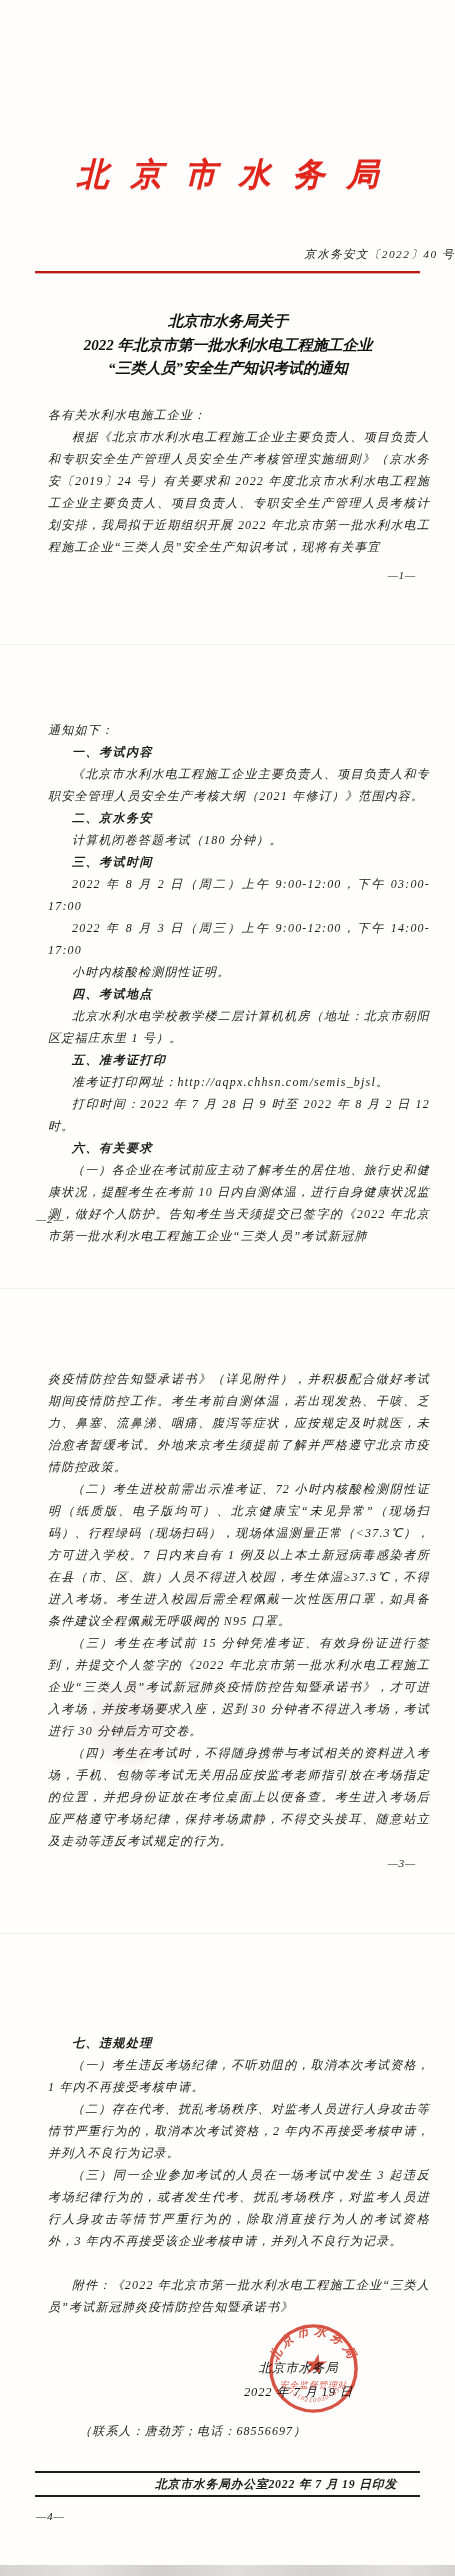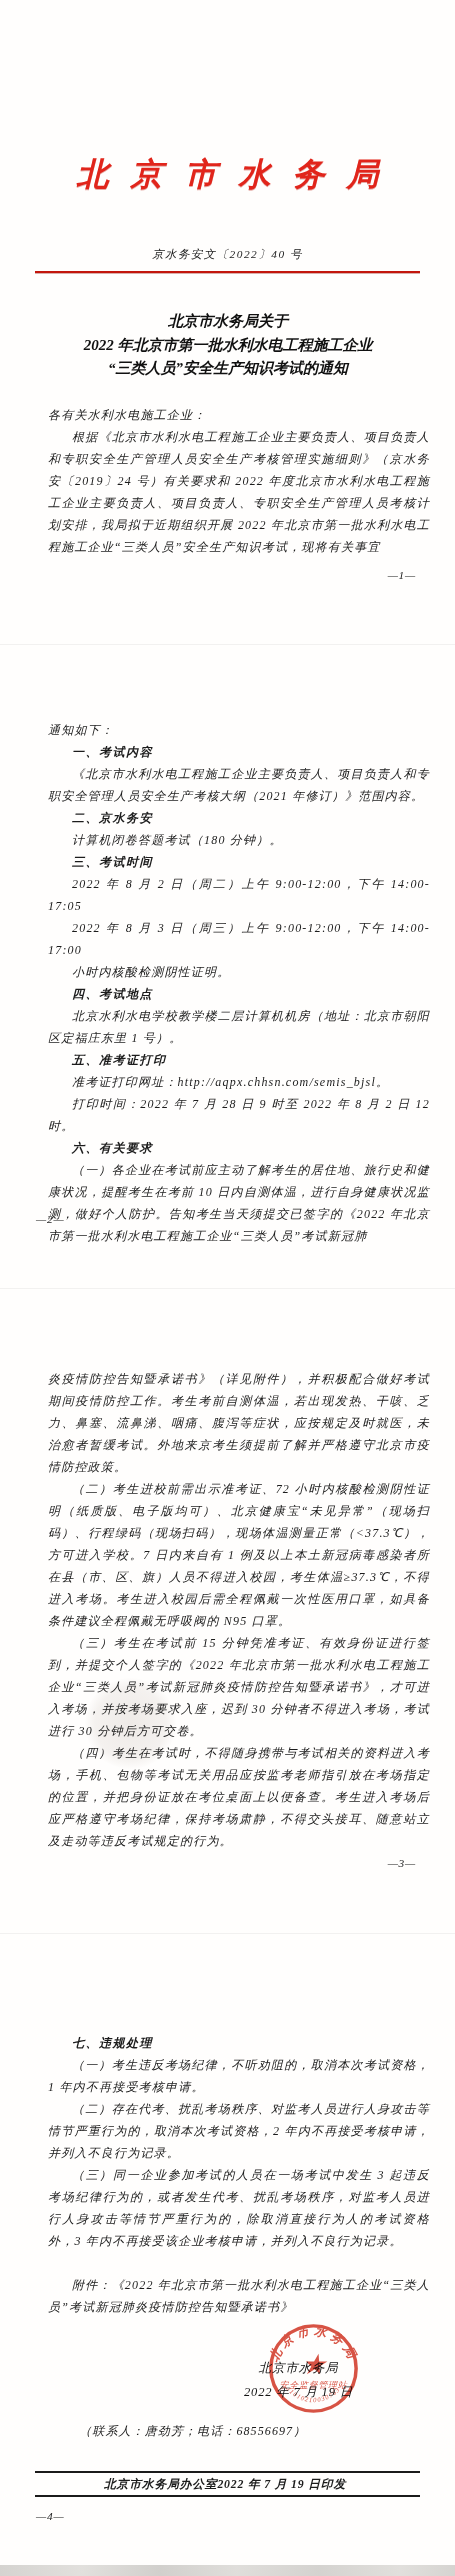--- a/index.html
+++ b/index.html
@@ -12,36 +12,36 @@
   }
   .abs{position:absolute;}
   
   .agency{
     top:153px;left:0;width:455px;text-align:center;
     font-size:32px;font-weight:bold;color:#e1251b;
     letter-spacing:22px;padding-left:22px;box-sizing:border-box;
     text-shadow:0 0.8px 0 rgba(180,20,10,.35);
     white-space:nowrap;
   }
-  .docno{top:247px;left:0;width:455px;text-align:center;font-size:11.4px;letter-spacing:1.5px;color:#222;}
+  .docno{top:247px;left:0;width:455px;text-align:right;font-size:11.4px;letter-spacing:1.5px;color:#222;}
   .redline{top:271px;left:35px;width:385px;height:2.3px;background:#c3160c;box-shadow:0 0.8px 0 rgba(140,10,5,.4);}
   .title{top:310px;left:23px;width:410px;text-align:center;font-weight:bold;font-size:15px;line-height:23.5px;color:#111;}
   .bodyblock{left:48px;width:382px;font-size:12px;line-height:22px;letter-spacing:1.2px;text-align:justify;}
   .para{text-indent:2em;}
   .noindent{text-indent:0;}
   .sechead{font-weight:bold;text-indent:2em;font-family:"Liberation Sans", sans-serif;letter-spacing:1.5px;}
   .pageno{font-size:11.4px;letter-spacing:0.8px;color:#222;}
   .page-sep{left:0;width:455px;height:0.8px;background:rgba(0,0,0,0.05);}
   
   .signblock{top:2357px;left:230px;width:137px;text-align:center;font-size:12.5px;line-height:23.5px;color:#141414;letter-spacing:0.8px;}
   .stamp{top:2322px;left:267px;width:93px;height:93px;opacity:.88;mix-blend-mode:multiply;}
   .contact{top:2423px;left:36px;width:382px;font-size:12px;letter-spacing:1.1px;text-indent:3.6em;}
   .footrule1{top:2471px;left:35px;width:385px;height:1.9px;background:#1b1b1b;}
   .footrule2{top:2495px;left:35px;width:385px;height:1.5px;background:#1b1b1b;}
-  .footrow{top:2474px;left:35px;width:385px;display:flex;justify-content:center;box-sizing:border-box;
+  .footrow{top:2474px;left:35px;width:385px;display:flex;justify-content:flex-end;box-sizing:border-box;
     padding:0 23px 0 18px;font-size:11.8px;line-height:20px;font-weight:bold;letter-spacing:0.8px;}
   .smudge{top:1678px;left:85px;width:91px;height:91px;border-radius:50%;
     background:radial-gradient(circle, rgba(150,130,115,0.16) 0%, rgba(150,130,115,0.10) 55%, rgba(150,130,115,0) 72%);}
   .scanedge{top:2565px;left:0;width:455px;height:10.6px;
     background:linear-gradient(90deg,#c7c5c1 0%,#d8d6d2 18%,#c2c0bc 35%,#d5d3cf 52%,#c6c4c0 70%,#d7d5d1 88%,#c8c6c2 100%);
     opacity:.75;}
 </style>
 </head>
 <body>
 
@@ -68,21 +68,21 @@
   <div class="abs bodyblock" style="top:719px;">
     <div class="noindent">通知如下：</div>
 
     <div class="sechead">一、考试内容</div>
     <div class="para">《北京市水利水电工程施工企业主要负责人、项目负责人和专职安全管理人员安全生产考核大纲（2021 年修订）》范围内容。</div>
 
     <div class="sechead">二、京水务安</div>
     <div class="para">计算机闭卷答题考试（180 分钟）。</div>
 
     <div class="sechead">三、考试时间</div>
-    <div class="para">2022 年 8 月 2 日（周二）上午 9:00-12:00，下午 14:00-17:05</div>
+    <div class="para">2022 年 8 月 2 日（周二）上午 9:00-12:00，下午 03:00-17:00</div>
     <div class="para">2022 年 8 月 3 日（周三）上午 9:00-12:00，下午 14:00-17:00</div>
     <div class="para">小时内核酸检测阴性证明。</div>
 
     <div class="sechead">四、考试地点</div>
     <div class="para">北京水利水电学校教学楼二层计算机机房（地址：北京市朝阳区定福庄东里 1 号）。</div>
 
     <div class="sechead">五、准考证打印</div>
     <div class="para">准考证打印网址：http://aqpx.chhsn.com/semis_bjsl。</div>
     <div class="para">打印时间：2022 年 7 月 28 日 9 时至 2022 年 8 月 2 日 12 时。</div>
 

